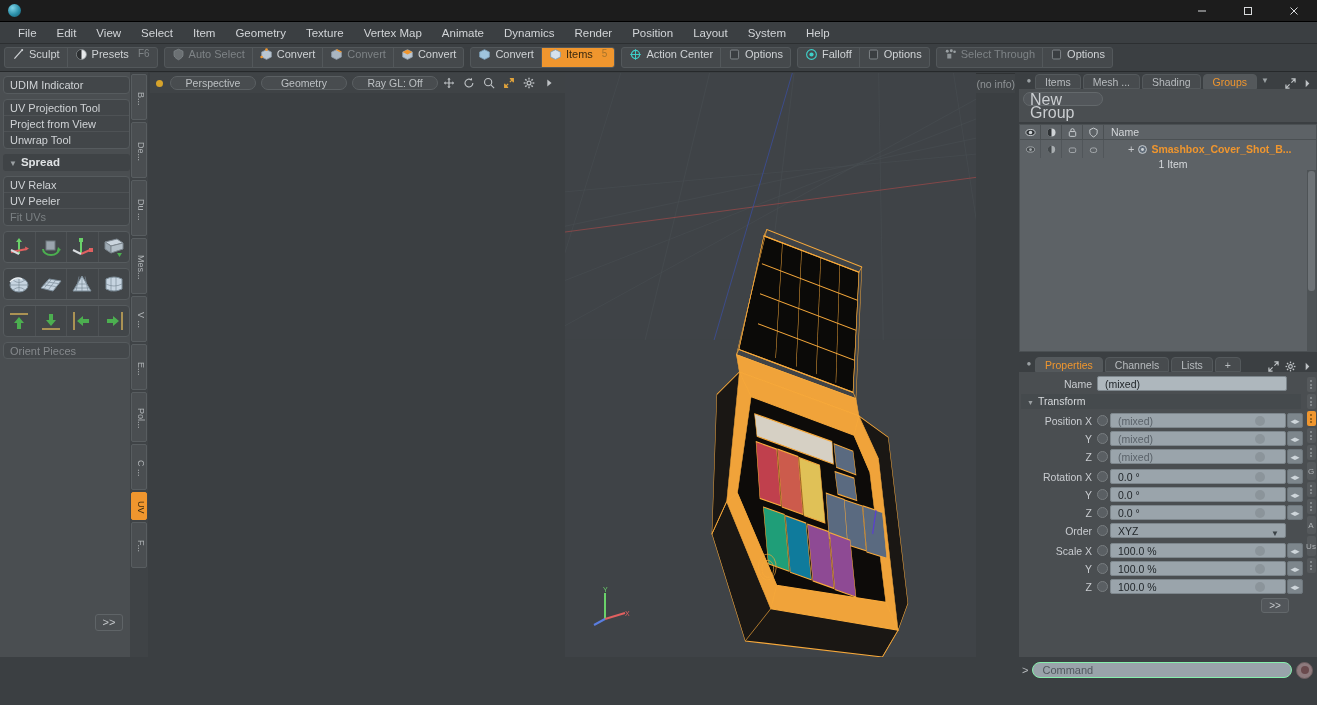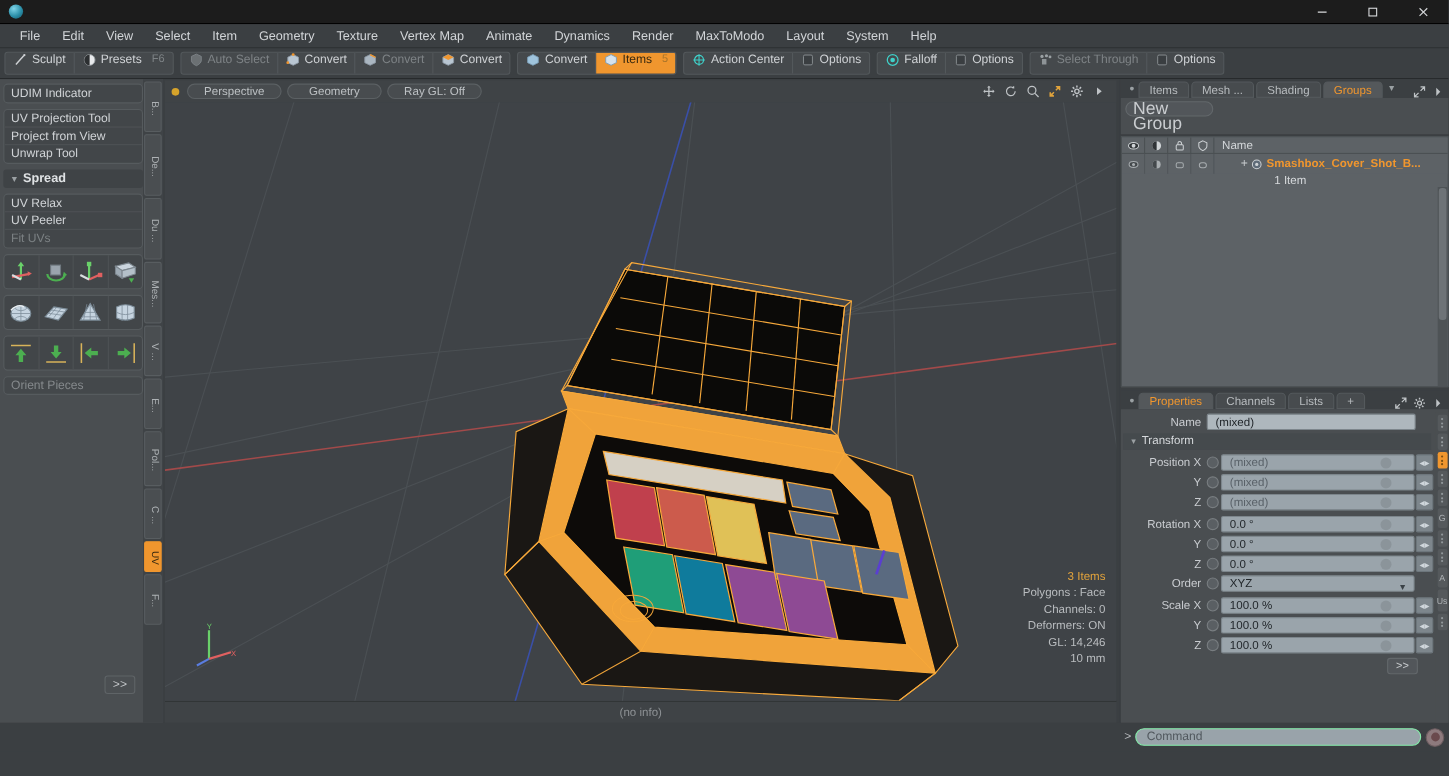--- a/index.html
+++ b/index.html
@@ -93,21 +93,21 @@
   }
   .vtab {
     width:16px; margin:0 1px 2px 1px; background:#4a4e51; border:1px solid #585d60;
     border-radius:2px; color:#aeb2b5; font-size:9px;
     writing-mode:vertical-rl; text-orientation:mixed;
     display:flex; align-items:flex-start; justify-content:center;
     padding-top:3px; overflow:hidden; flex:none;
   }
   .vtab.active { background:#f0962e; color:#3a2a10; border-color:#f0962e; }
   
-  #viewwrap { flex:1; background:#3b3f42; padding:1px 3px 0 2px; display:flex; flex-direction:column; }
+  #viewwrap { flex:1; background:#3b3f42; padding:1px 3px 0 2px; display:flex; flex-direction:row; }
   #viewhead {
     height:20px; background:#3f4346; display:flex; align-items:center; padding:0 6px; flex:none;
   }
   .vh-dot { width:7px; height:7px; border-radius:50%; background:#d6a32b; margin-right:7px; flex:none; }
   .vh-btn {
     height:14px; line-height:13px; padding:0 10px; font-size:10.5px; color:#bcc0c3;
     background:#484c4f; border:1px solid #5b6063; border-radius:7px; margin-right:5px;
     min-width:86px; text-align:center;
   }
   #vh-icons { margin-left:auto; display:flex; align-items:center; gap:8px; padding-right:4px; }
@@ -237,21 +237,21 @@
   <div class="menu-item">Edit</div>
   <div class="menu-item">View</div>
   <div class="menu-item">Select</div>
   <div class="menu-item">Item</div>
   <div class="menu-item">Geometry</div>
   <div class="menu-item">Texture</div>
   <div class="menu-item">Vertex Map</div>
   <div class="menu-item">Animate</div>
   <div class="menu-item">Dynamics</div>
   <div class="menu-item">Render</div>
-  <div class="menu-item">MaxToModo</div>
+  <div class="menu-item">Position</div>
   <div class="menu-item">Layout</div>
   <div class="menu-item">System</div>
   <div class="menu-item">Help</div>
 </div>
 
 <div id="toolbar">
 
   <div class="tb-group">
     <div class="tb-btn">
       <svg class="ic" viewBox="0 0 16 16">
@@ -628,28 +628,20 @@
       </svg>
 
       <svg id="axis-gizmo" viewBox="0 0 42 42">
         <line x1="14" y1="34" x2="14" y2="8" stroke="#6ad16a" stroke-width="2"></line>
         <line x1="14" y1="34" x2="34" y2="28" stroke="#e06060" stroke-width="2"></line>
         <line x1="14" y1="34" x2="3" y2="40" stroke="#5a7de0" stroke-width="2"></line>
         <text x="12" y="7" fill="#6ad16a" font-size="7" font-family="'Liberation Sans',sans-serif">Y</text>
         <text x="34" y="31" fill="#e06060" font-size="7" font-family="'Liberation Sans',sans-serif">X</text>
       </svg>
 
-      <div id="vp-info">
-        <div class="hl">3 Items</div>
-        <div>Polygons : Face</div>
-        <div>Channels: 0</div>
-        <div>Deformers: ON</div>
-        <div>GL: 14,246</div>
-        <div>10 mm</div>
-      </div>
     </div>
 
     <div id="statusbar">(no info)</div>
   </div>
 
   <div id="rightpanel">
 
     <div class="tabbar">
       <div class="caret">●</div>
       <div class="rtab">Items</div>

